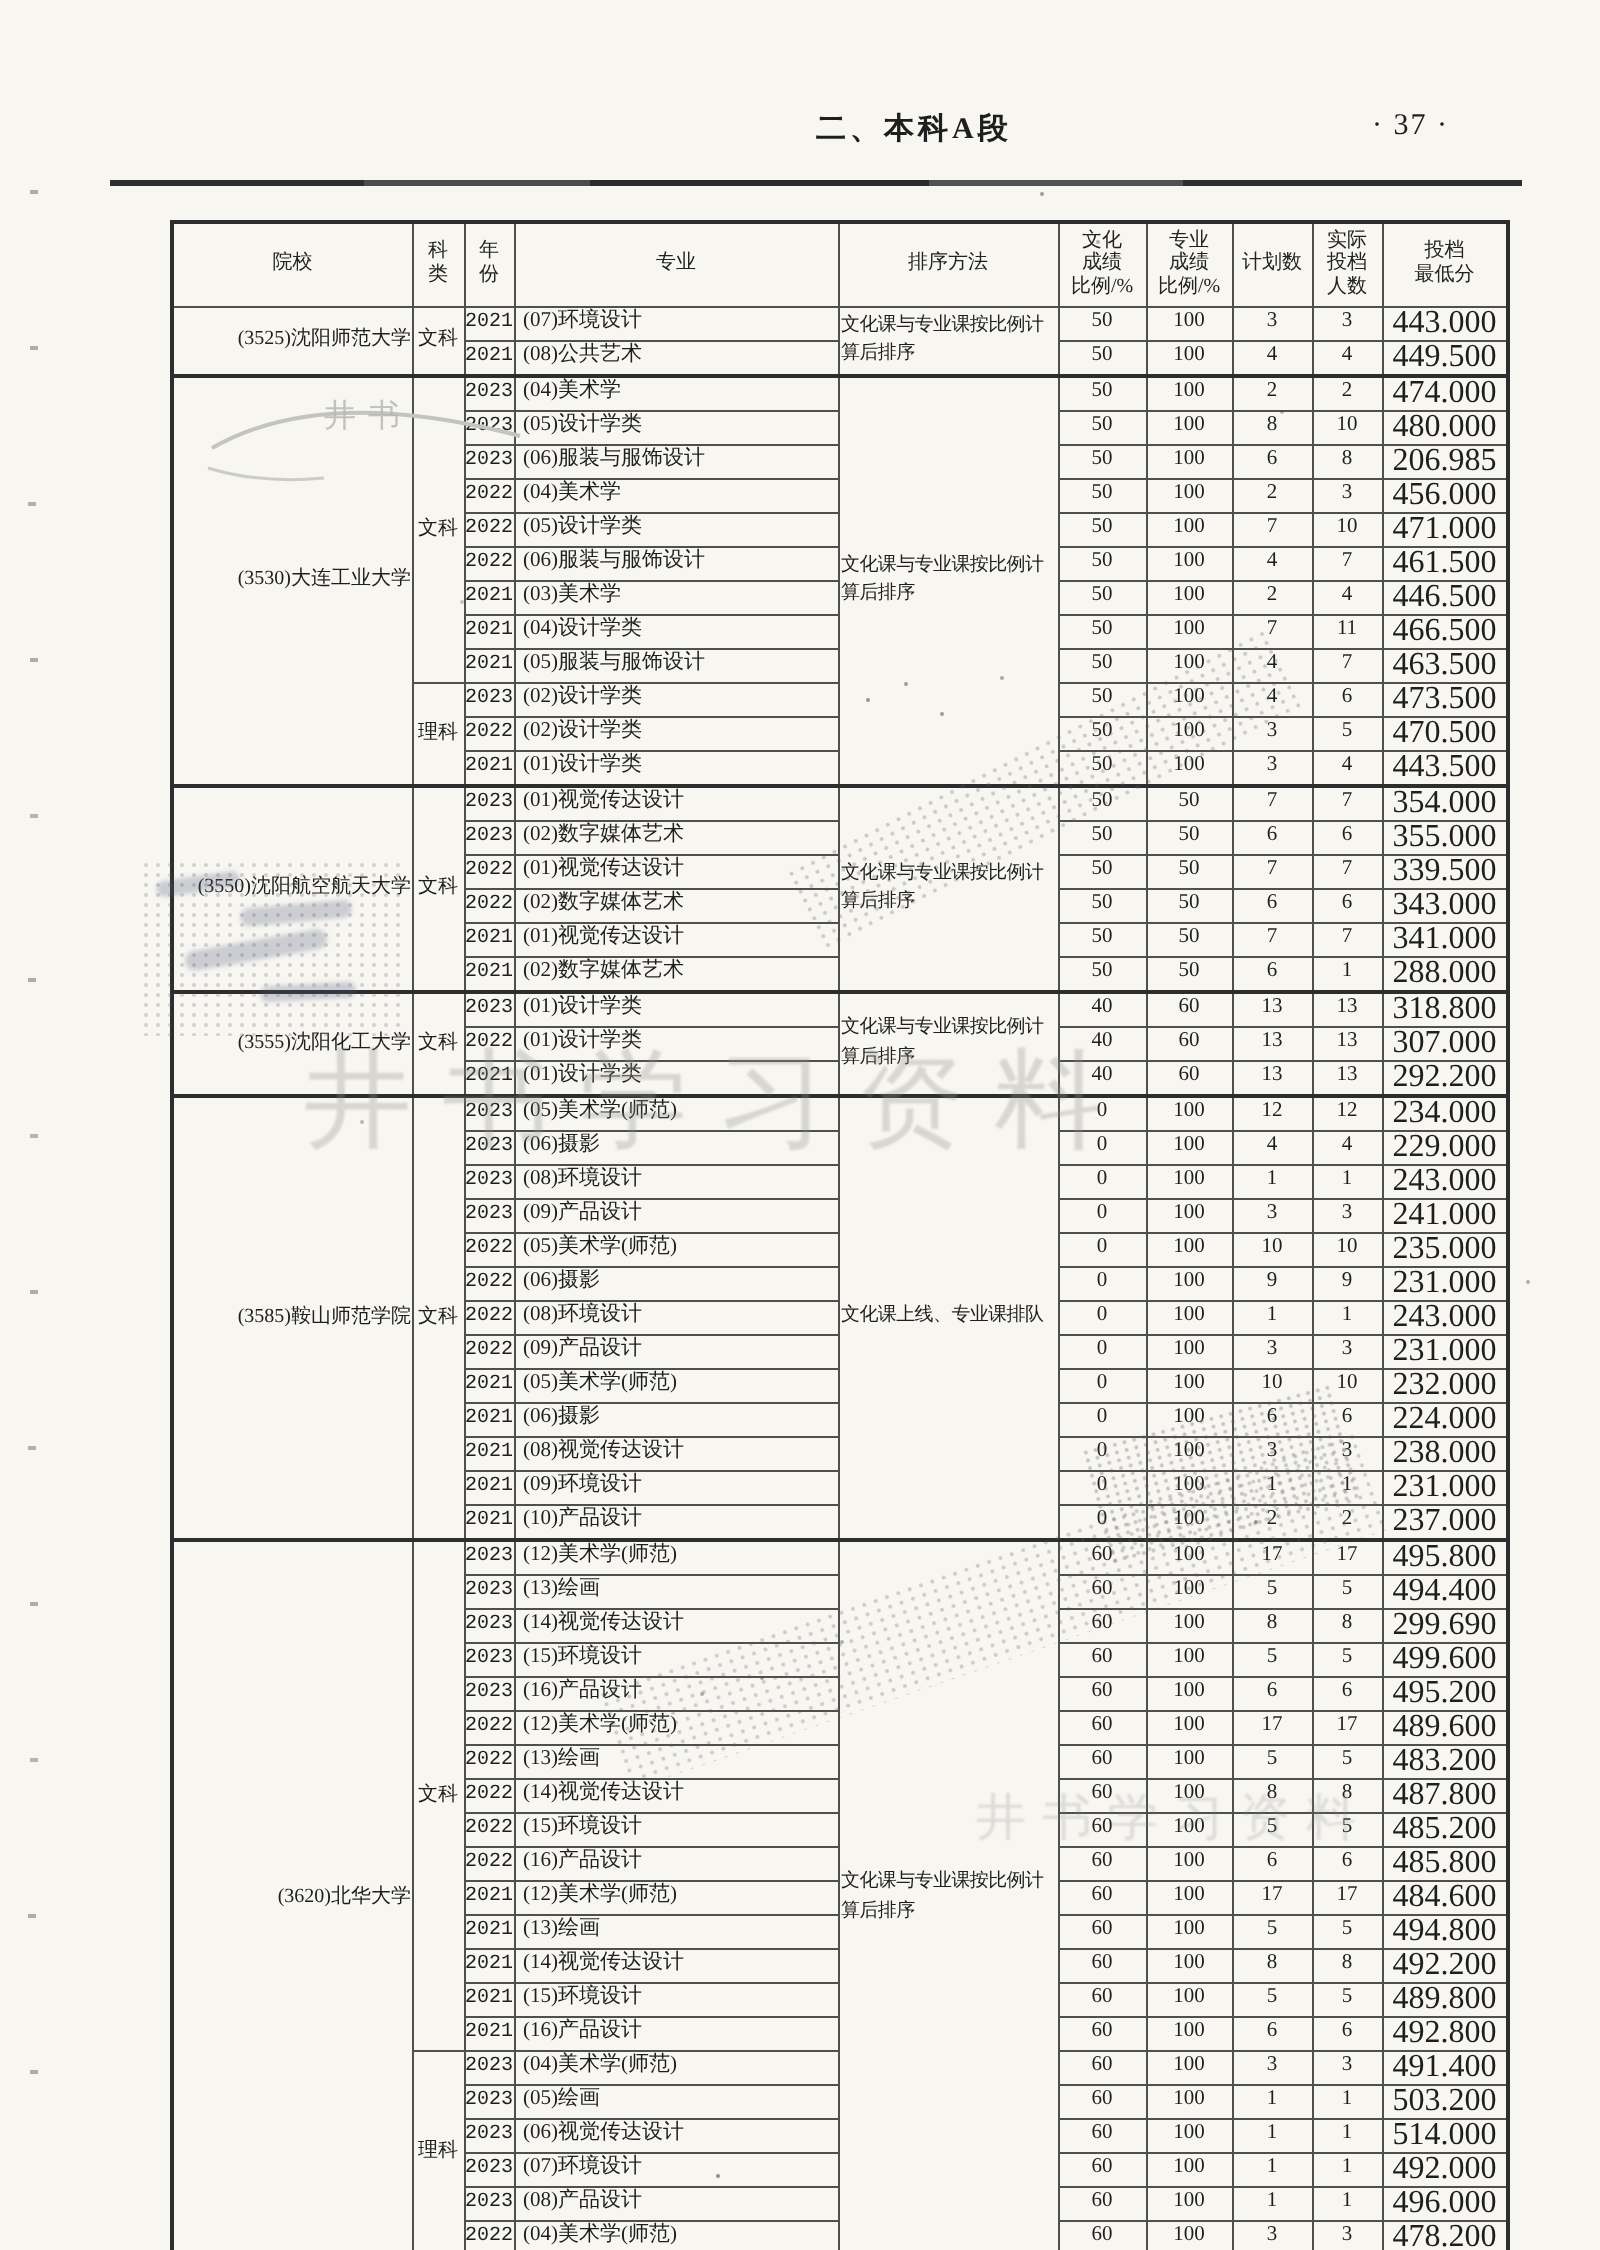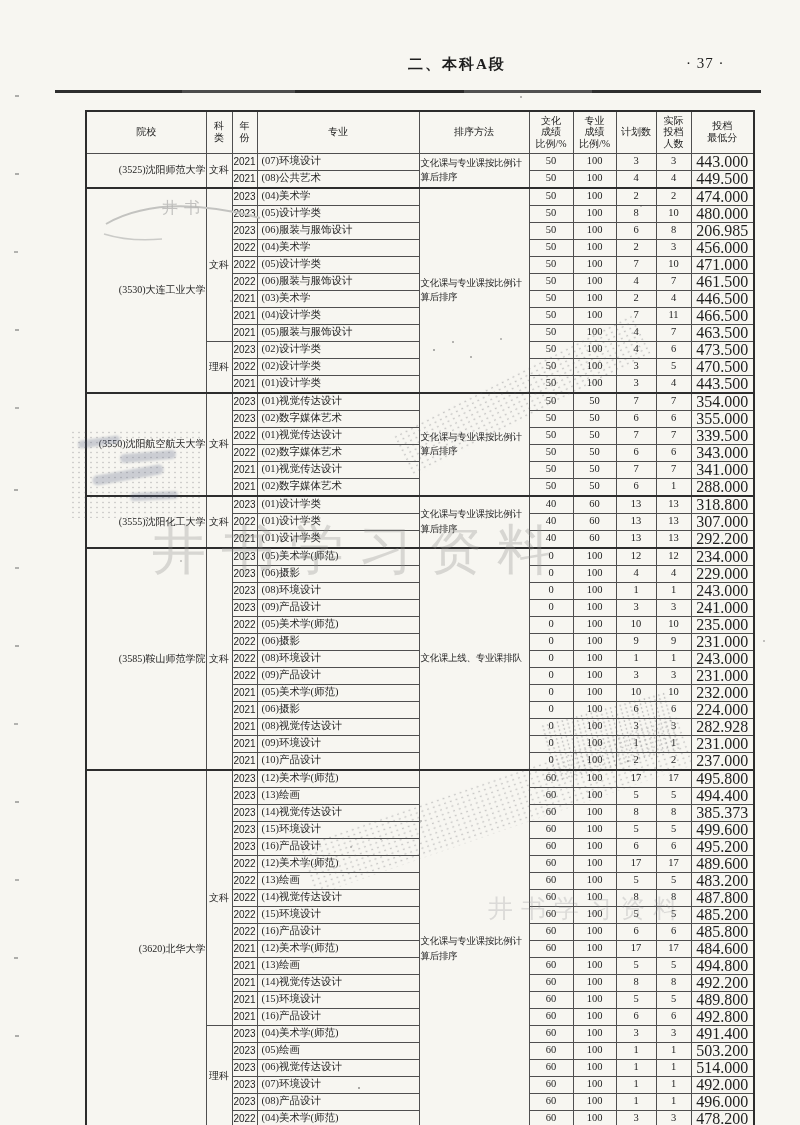--- a/index.html
+++ b/index.html
@@ -17,21 +17,21 @@
   
   table.adm{position:absolute;top:110px;left:85px;width:668px;border-collapse:collapse;table-layout:fixed;
     border:2px solid #2d2d2d;background:transparent;}
   th,td{border:1px solid #4f4f4f;padding:0;overflow:hidden;font-weight:normal;vertical-align:middle;}
   thead tr{height:42px;}
   tbody tr{height:16px;}
   th{font-size:10px;line-height:1.18;white-space:pre-line;text-align:center;color:#222;}
   td{line-height:1;}
   .c-school{font-size:10px;text-align:right;padding-left:3px;white-space:nowrap;margin-left:45px;}
   .c-cat{font-size:10px;text-align:center;}
-  .c-year{font-size:10px;text-align:center;font-family:Liberation Sans, sans-serif;}
+  .c-year{font-size:10px;text-align:center;font-family:Liberation Mono, monospace;}
   .c-major{font-size:10.5px;text-align:left;padding-left:4px;white-space:nowrap;}
   .c-method{font-size:9.5px;text-align:left;padding:0 1px;line-height:1.5;white-space:normal;letter-spacing:-0.3px;}
   .c-num{font-size:10.5px;text-align:center;}
   .c-score{font-size:16px;text-align:center;}
   tr.group-start td{border-top:2px solid #2d2d2d;}
   
   .wm{position:absolute;pointer-events:none;white-space:nowrap;}
   .wm-stamp{top:198px;left:162px;font-size:16px;color:#b5b5b3;letter-spacing:6px;opacity:.8;}
   .wm-arc{position:absolute;top:188px;left:100px;pointer-events:none;}
   .wm-big{top:514px;left:152px;font-size:54px;color:#90908c;letter-spacing:15px;opacity:.30;filter:blur(.6px);}
@@ -417,21 +417,21 @@
         <td class="c-num">6</td>
         <td class="c-score">224.000</td>
       </tr>
       <tr>
         <td class="c-year">2021</td>
         <td class="c-major">(08)视觉传达设计</td>
         <td class="c-num">0</td>
         <td class="c-num">100</td>
         <td class="c-num">3</td>
         <td class="c-num">3</td>
-        <td class="c-score">282.928</td>
+        <td class="c-score">238.000</td>
       </tr>
       <tr>
         <td class="c-year">2021</td>
         <td class="c-major">(09)环境设计</td>
         <td class="c-num">0</td>
         <td class="c-num">100</td>
         <td class="c-num">1</td>
         <td class="c-num">1</td>
         <td class="c-score">231.000</td>
       </tr>
@@ -465,21 +465,21 @@
         <td class="c-num">5</td>
         <td class="c-score">494.400</td>
       </tr>
       <tr>
         <td class="c-year">2023</td>
         <td class="c-major">(14)视觉传达设计</td>
         <td class="c-num">60</td>
         <td class="c-num">100</td>
         <td class="c-num">8</td>
         <td class="c-num">8</td>
-        <td class="c-score">385.373</td>
+        <td class="c-score">299.690</td>
       </tr>
       <tr>
         <td class="c-year">2023</td>
         <td class="c-major">(15)环境设计</td>
         <td class="c-num">60</td>
         <td class="c-num">100</td>
         <td class="c-num">5</td>
         <td class="c-num">5</td>
         <td class="c-score">499.600</td>
       </tr>

